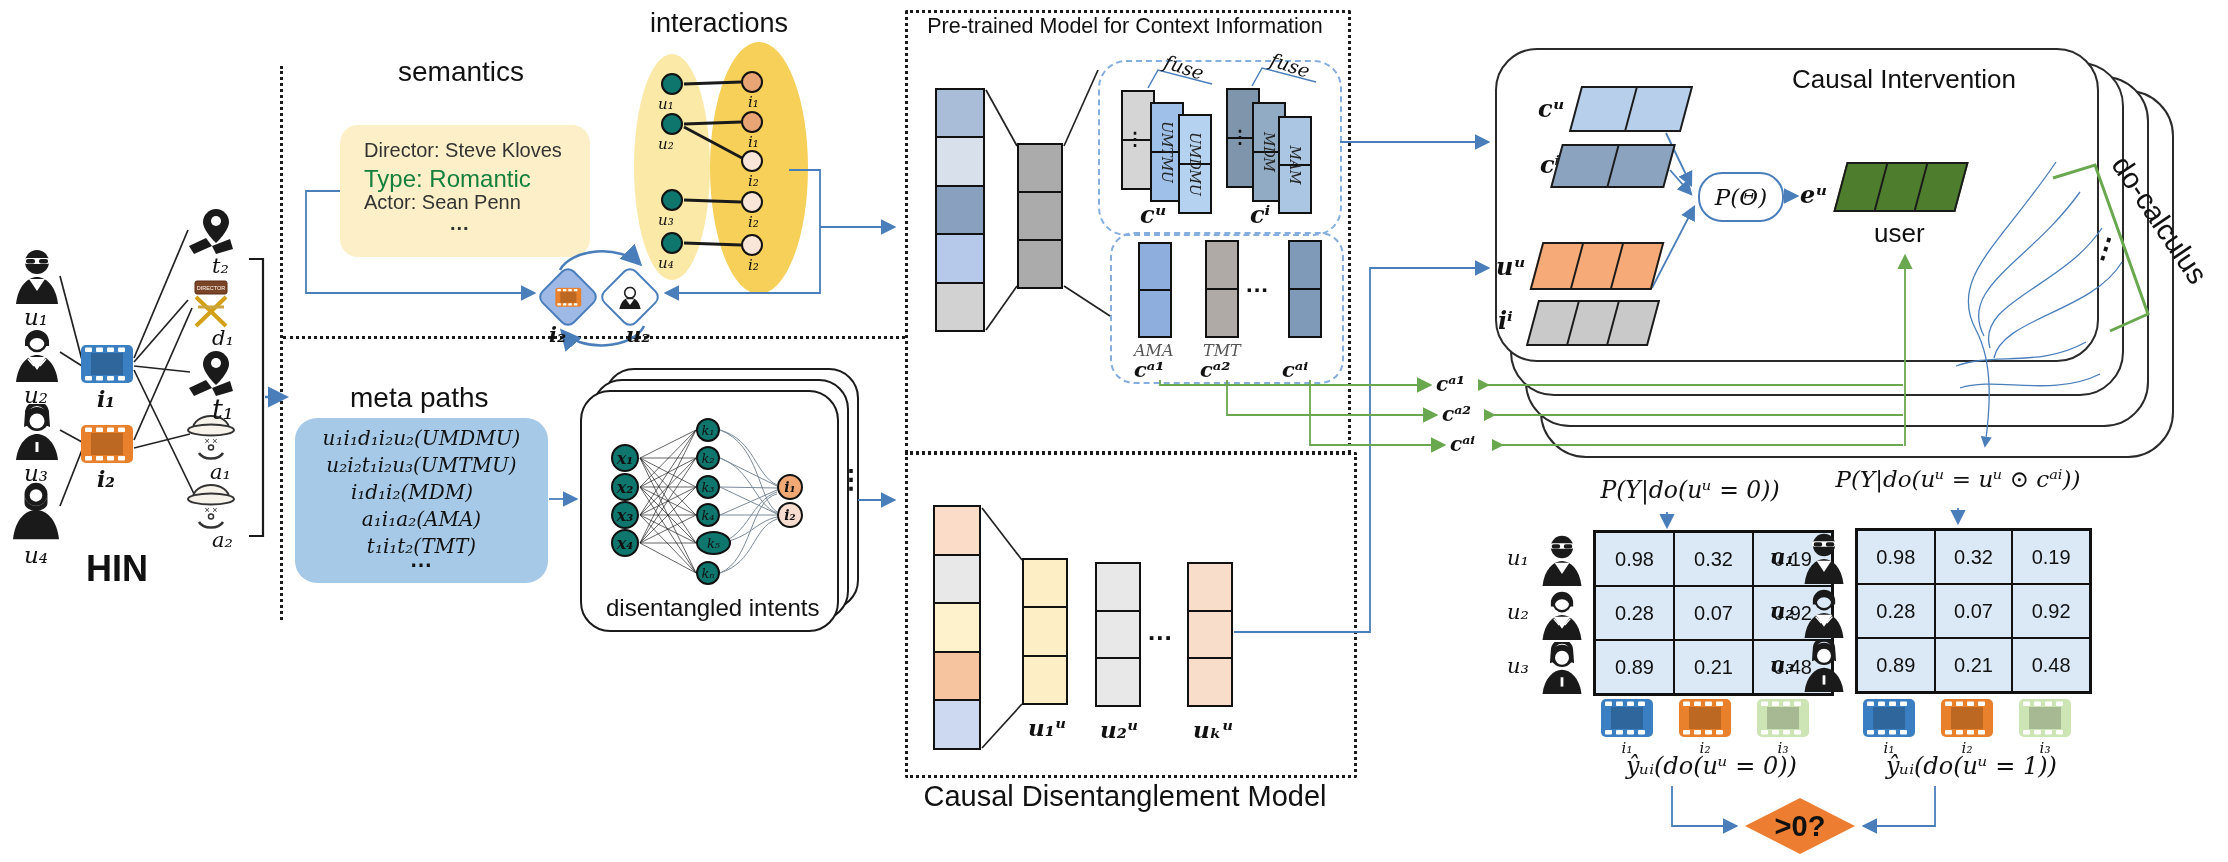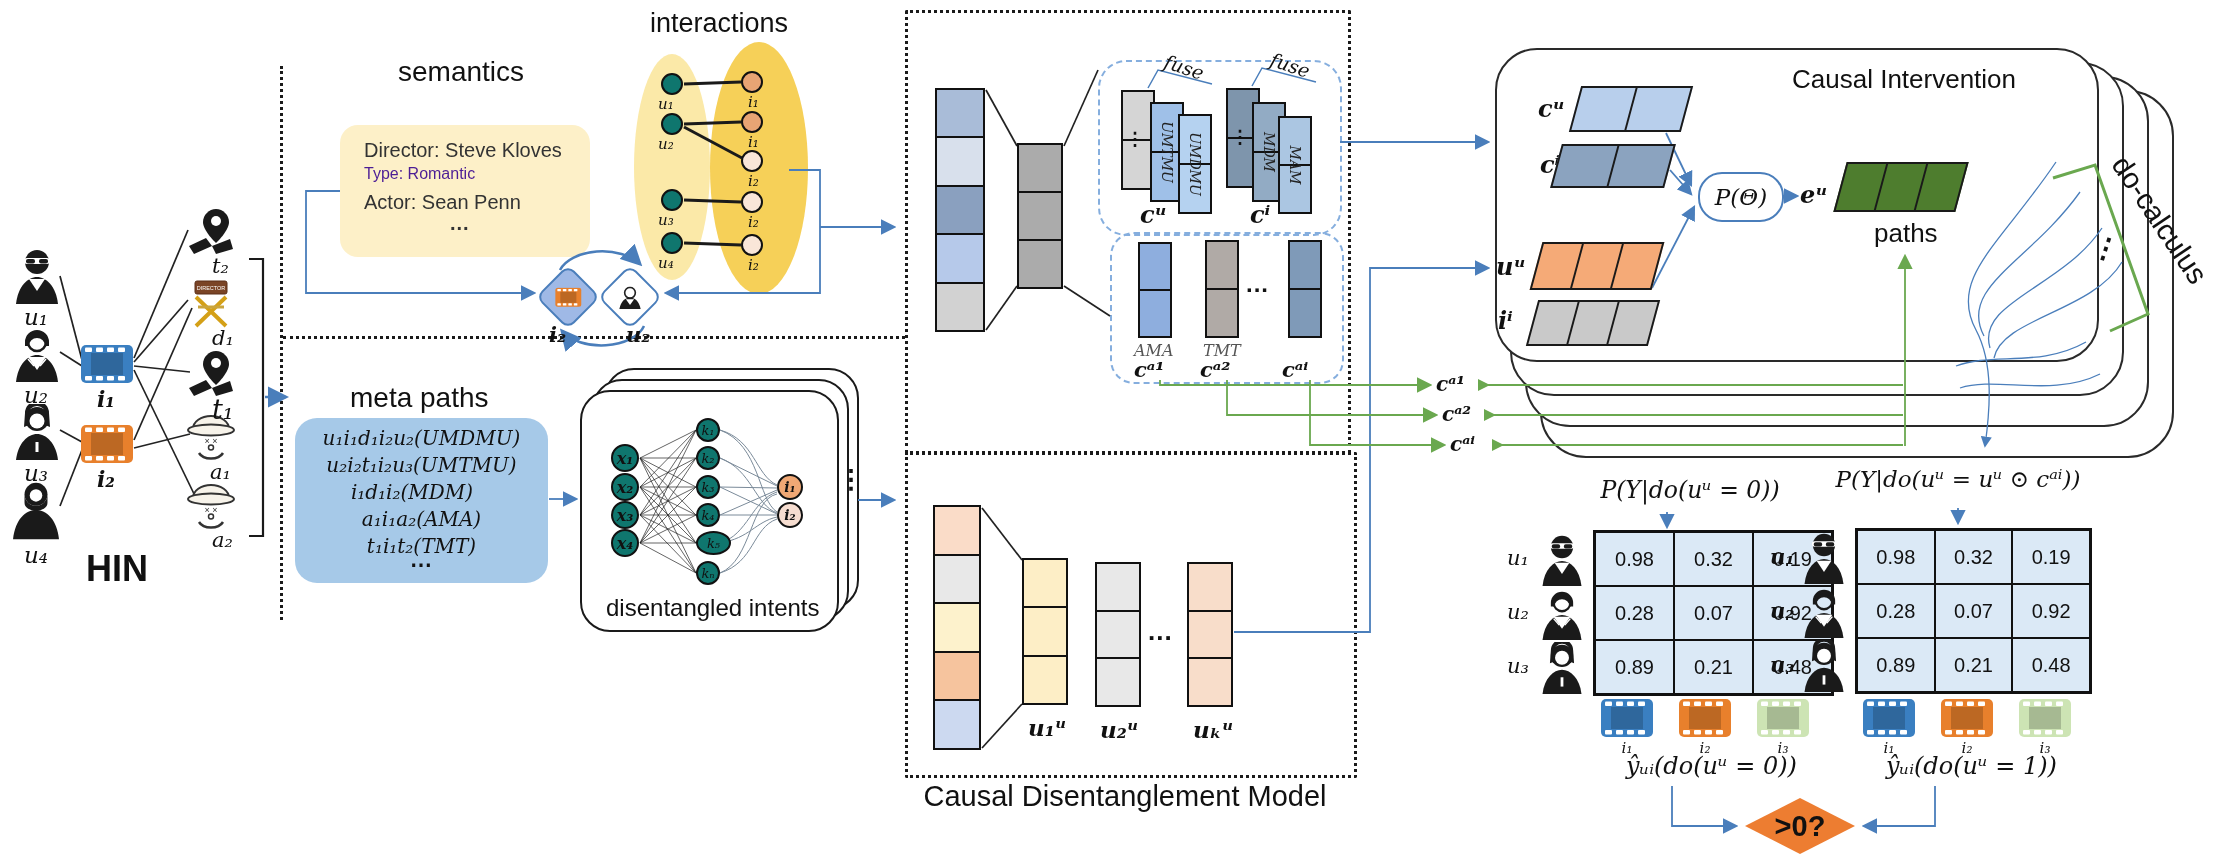--- a/index.html
+++ b/index.html
@@ -278,21 +278,21 @@
     </svg>
   <div class="abs m" style="left:212px;top:254px;font-size:21px">t₂</div>
   <div class="abs m" style="left:212px;top:326px;font-size:21px">d₁</div>
   <div class="abs m" style="left:212px;top:394px;font-size:27px">t₁</div>
   <div class="abs m" style="left:210px;top:460px;font-size:21px">a₁</div>
   <div class="abs m" style="left:212px;top:528px;font-size:21px">a₂</div>
   <div class="abs t" style="left:86px;top:548px;font-size:36px;font-weight:bold">HIN</div>
 
   <div class="abs t" style="left:398px;top:56px;font-size:28px">semantics</div>
   <div class="abs t" style="left:364px;top:139px;font-size:20px;color:#333">Director: Steve Kloves</div>
-  <div class="abs t" style="left:364px;top:165px;font-size:16px;color:#4c1d95">Type: Romantic</div>
+  <div class="abs t" style="left:364px;top:165px;font-size:24px;color:#15803d">Type: Romantic</div>
   <div class="abs t" style="left:364px;top:191px;font-size:20px;color:#333">Actor: Sean Penn</div>
   <div class="abs t dots" style="left:450px;top:212px;font-size:20px;color:#333">...</div>
 
   <div class="dia" style="left:545px;top:274px;background:#9fb9e6">
     <svg width="27" height="20" style="color:#e8802c">
         <use href="#film"></use>
       </svg>
   </div>
   <div class="dia" style="left:607px;top:274px;background:#fff">
     <svg width="25" height="23">
@@ -338,20 +338,21 @@
   <div class="node ctr m" style="left:696px;top:446px;width:24px;height:24px;font-size:13px">k₂</div>
   <div class="node ctr m" style="left:696px;top:475px;width:24px;height:24px;font-size:13px">k₃</div>
   <div class="node ctr m" style="left:696px;top:503px;width:24px;height:24px;font-size:13px">k₄</div>
   <div class="node ctr m" style="left:696px;top:531px;width:35px;height:24px;font-size:13px">k₅</div>
   <div class="node ctr m" style="left:696px;top:561px;width:24px;height:24px;font-size:13px">kₙ</div>
   <div class="node ctr m mb" style="left:777px;top:474px;width:26px;height:26px;background:#f0a875;font-size:14px">i₁</div>
   <div class="node ctr m mb" style="left:777px;top:502px;width:26px;height:26px;background:#f6ddd0;font-size:14px">i₂</div>
   <div class="abs t" style="left:606px;top:594px;font-size:24px">disentangled intents</div>
   <div class="abs t dots" style="left:838px;top:464px;font-size:26px">⋮</div>
 
+  <div class="abs t ctr" style="left:905px;top:14px;width:440px;font-size:21.5px">Pre-trained Model for Context Information</div>
   <div class="vcol" style="left:935px;top:88px;width:50px;height:244px">
     <i style="background:#a9bcd8"></i>
       <i style="background:#d8e0ec"></i>
       <i style="background:#8aa0bf"></i>
       <i style="background:#b6c9ea"></i>
       <i style="background:#d2d2d2"></i>
   </div>
   <div class="vcol" style="left:1017px;top:143px;width:46px;height:146px">
     <i style="background:#ababab"></i>
       <i style="background:#ababab"></i>
@@ -456,21 +457,21 @@
     </div>
 
   <div class="pill ctr" style="left:1698px;top:172px;width:82px;height:46px">P(Θ)</div>
 
   <div class="abs m mb" style="left:1800px;top:180px;font-size:24px">eᵘ</div>
   <div class="par" style="left:1840px;top:162px;width:122px;height:50px;background:#4e7d2e">
       <i></i>
       <i></i>
       <i></i>
     </div>
-  <div class="abs t" style="left:1874px;top:218px;font-size:26px">paths</div>
+  <div class="abs t" style="left:1874px;top:218px;font-size:26px">user</div>
 
   <div class="abs m mb" style="left:1496px;top:252px;font-size:24px">uᵘ</div>
   <div class="par" style="left:1536px;top:242px;width:122px;height:48px;background:#f5aa77">
       <i></i>
       <i></i>
       <i></i>
     </div>
 
   <div class="abs m mb" style="left:1498px;top:306px;font-size:24px">iⁱ</div>
   <div class="par" style="left:1532px;top:300px;width:122px;height:46px;background:#c9c9c9">

